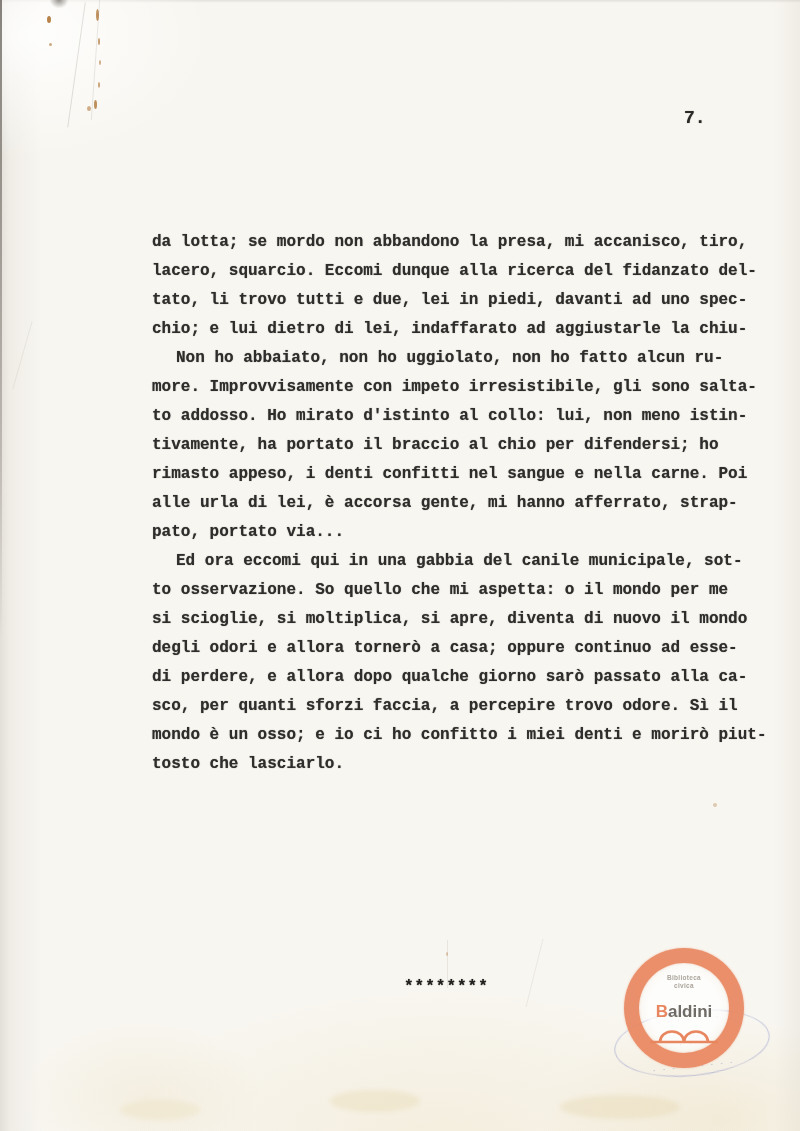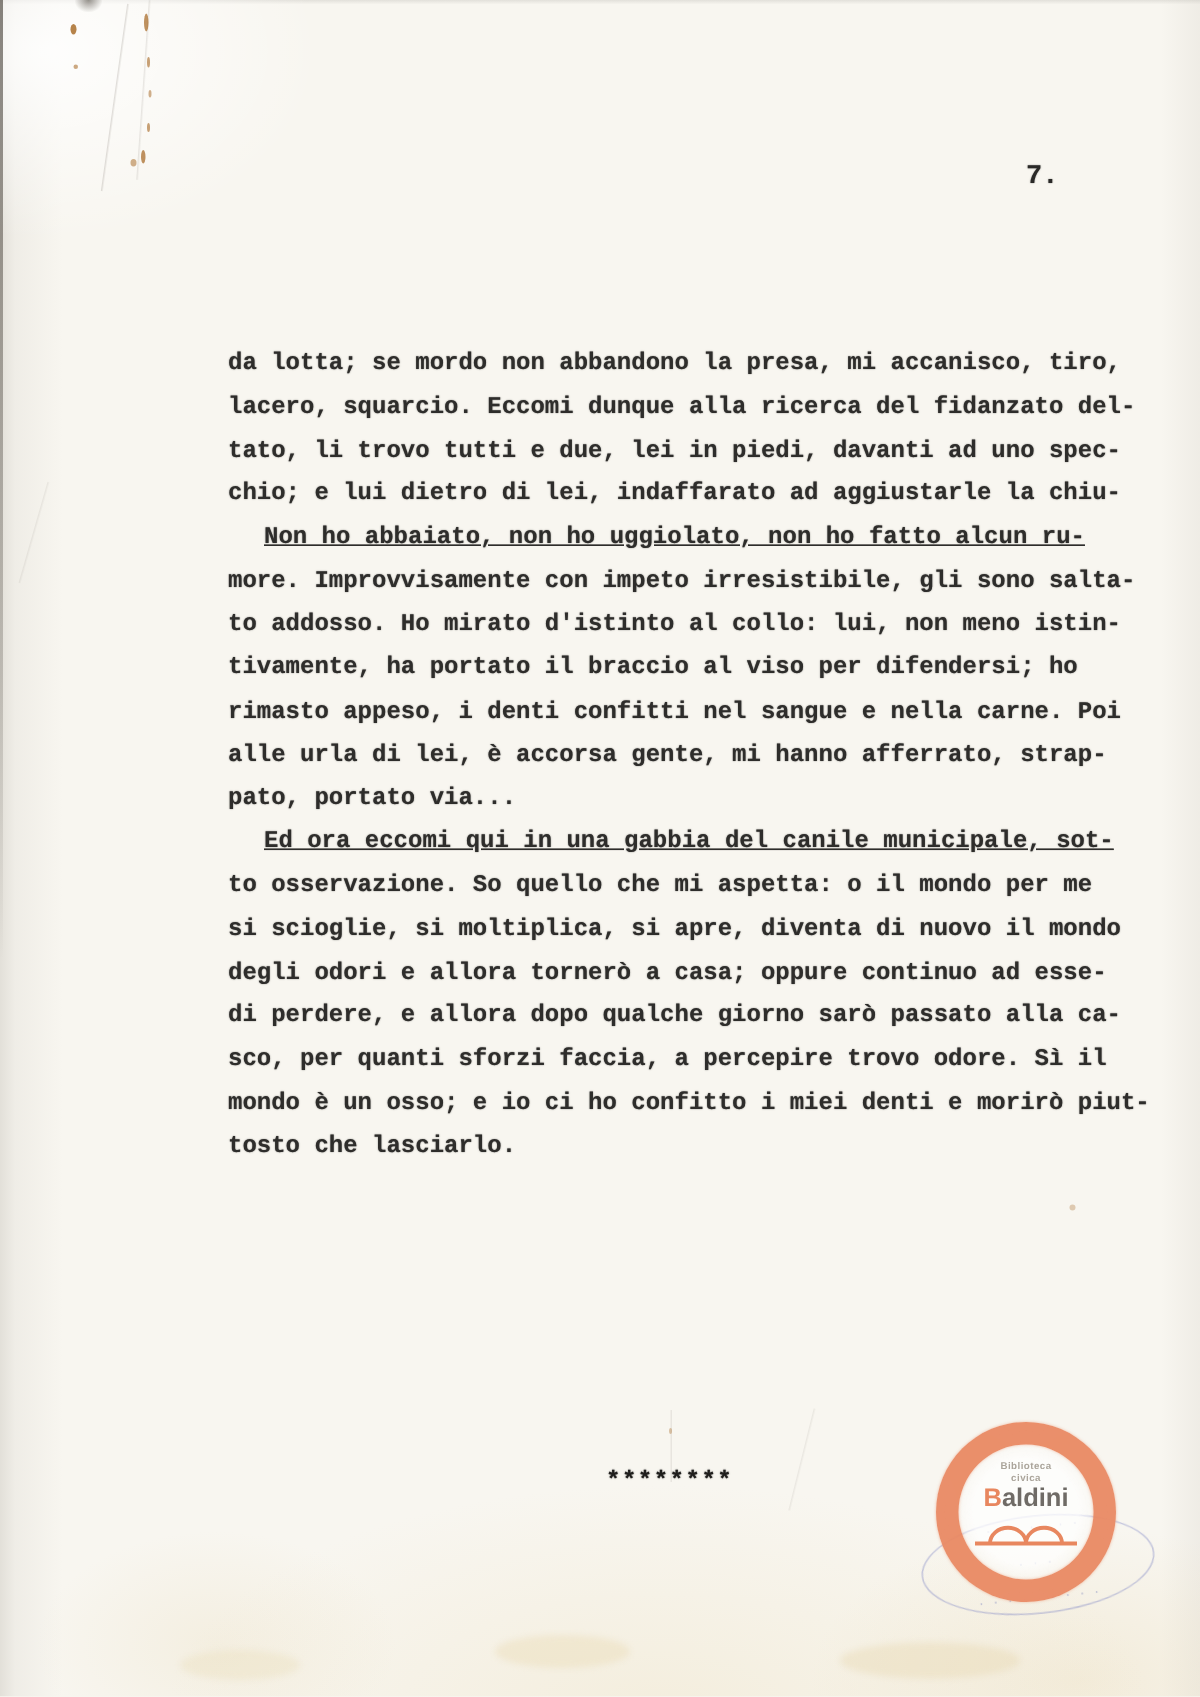--- a/index.html
+++ b/index.html
@@ -29,21 +29,21 @@
   .textblock {
     position:absolute; left:152px; top:200px; width:640px;
     font:700 16px "Liberation Mono", monospace;
     color:#2e2d2b; letter-spacing:0px;
     text-shadow:0 0 1px rgba(46,44,42,0.65);
     margin-top:28px;
   }
   .tl { height:29px; line-height:29px; white-space:pre; }
   .tl:nth-child(3n) { transform:translateY(0.4px); }
   .tl:nth-child(4n) { transform:translateY(-0.3px); }
-  .indent { padding-left:24px;text-decoration:underline; }
+  .indent { padding-left:24px; }
   .pagenum {
     position:absolute; left:684px; top:108px;
     font:700 18px "Liberation Mono", monospace; color:#2a2927;
     text-shadow:0 0 1px rgba(42,41,39,0.6);
   }
   .separator {
     position:absolute; left:404px; top:978px;
     font:700 16px "Liberation Mono", monospace; color:#1f1e1c;
     letter-spacing:1px; text-shadow:0 0 1px rgba(30,30,28,0.7);
   }
@@ -62,21 +62,21 @@
     box-shadow:0 0 2px rgba(232,134,94,0.55), inset 0 0 2px rgba(232,134,94,0.55);
     background:radial-gradient(circle, rgba(255,255,255,0.75) 55%, rgba(255,255,255,0.2) 72%);
     z-index:3; box-sizing:border-box;
     display:flex; flex-direction:column; align-items:center;
   }
   .stamp-inner { margin-top:11px; text-align:center; filter:blur(0.3px); }
   .stamp-small {
     font:700 6.5px "Liberation Sans", sans-serif; color:#aba59b;
     line-height:7.5px; letter-spacing:0.3px;
   }
-  .stamp-name { font:700 17px "Liberation Sans", sans-serif; line-height:18px; margin-top:1px; }
+  .stamp-name { font:700 17px "Liberation Sans", sans-serif; line-height:18px; margin-top:14px; }
   .stamp-name .init { color:#e8875f; }
   .stamp-name .rest { color:#6f6b66; }
   .book-icon { margin-top:1px; display:block; }
   .oval-stamp {
     position:absolute; left:614px; top:1010px; width:156px; height:66px;
     border:1.5px solid rgba(123,132,196,0.42); border-radius:50%;
     transform:rotate(-6deg); z-index:2; box-sizing:border-box;
     display:flex; flex-direction:column; align-items:center; justify-content:space-between;
     padding:5px 0 6px 0; filter:blur(0.3px);
   }
@@ -116,21 +116,21 @@
   <div class="pagenum">7.</div>
 
   <div class="textblock">
     <div class="tl">da lotta; se mordo non abbandono la presa, mi accanisco, tiro,</div>
     <div class="tl">lacero, squarcio. Eccomi dunque alla ricerca del fidanzato del-</div>
     <div class="tl">tato, li trovo tutti e due, lei in piedi, davanti ad uno spec-</div>
     <div class="tl">chio; e lui dietro di lei, indaffarato ad aggiustarle la chiu-</div>
     <div class="tl indent">Non ho abbaiato, non ho uggiolato, non ho fatto alcun ru-</div>
     <div class="tl">more. Improvvisamente con impeto irresistibile, gli sono salta-</div>
     <div class="tl">to addosso. Ho mirato d'istinto al collo: lui, non meno istin-</div>
-    <div class="tl">tivamente, ha portato il braccio al viso per difendersi; ho</div>
+    <div class="tl">tivamente, ha portato il braccio al chio per difendersi; ho</div>
     <div class="tl">rimasto appeso, i denti confitti nel sangue e nella carne. Poi</div>
     <div class="tl">alle urla di lei, è accorsa gente, mi hanno afferrato, strap-</div>
     <div class="tl">pato, portato via...</div>
     <div class="tl indent">Ed ora eccomi qui in una gabbia del canile municipale, sot-</div>
     <div class="tl">to osservazione. So quello che mi aspetta: o il mondo per me</div>
     <div class="tl">si scioglie, si moltiplica, si apre, diventa di nuovo il mondo</div>
     <div class="tl">degli odori e allora tornerò a casa; oppure continuo ad esse-</div>
     <div class="tl">di perdere, e allora dopo qualche giorno sarò passato alla ca-</div>
     <div class="tl">sco, per quanti sforzi faccia, a percepire trovo odore. Sì il</div>
     <div class="tl">mondo è un osso; e io ci ho confitto i miei denti e morirò piut-</div>

